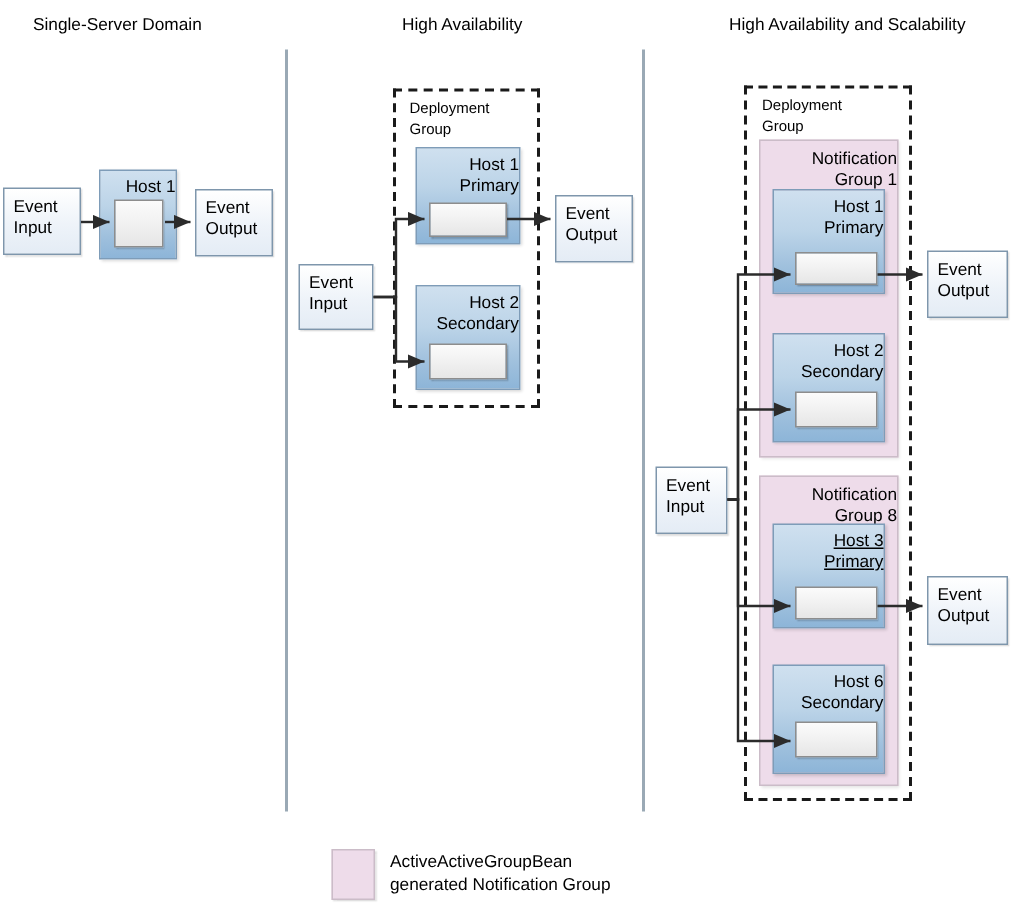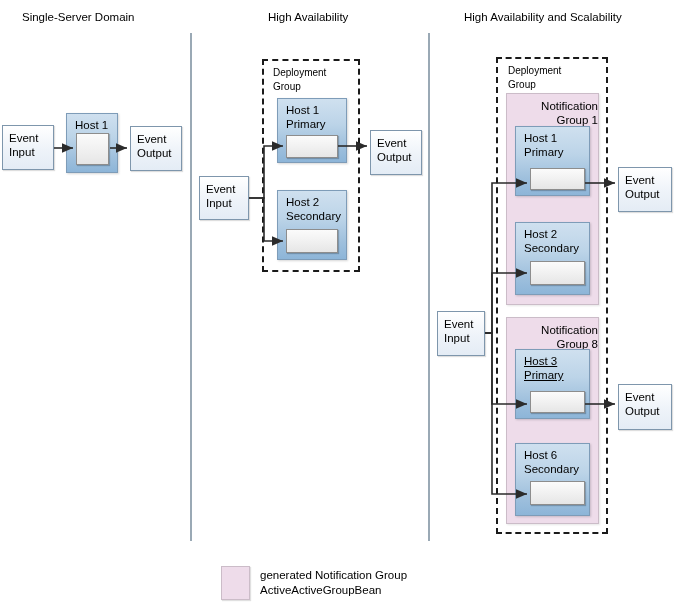--- a/index.html
+++ b/index.html
@@ -48,21 +48,21 @@
     position: absolute;
     box-sizing: border-box;
     background: linear-gradient(to bottom, #cfe0ef 0%, #bcd4e8 40%, #9fc0dd 75%, #8db5d8 100%);
     border: 1px solid #7e9cb8;
     box-shadow: 1px 1px 2px rgba(0,0,0,0.16);
     font-size: 11.5px;
     line-height: 14px;
     padding: 4px 0 0 8px;
     color: #000;
   }
-  .host .hl { display: block; }
+  .host .hl { display: block; text-align: right; }
 
   
   .server {
     position: absolute;
     box-sizing: border-box;
     background: linear-gradient(to bottom, #fbfbfb 0%, #f2f2f2 45%, #e6e6e6 100%);
     border: 1px solid #8d8d8d;
     box-shadow: 1px 1px 1px rgba(0,0,0,0.22);
   }
 
@@ -116,21 +116,21 @@
     pointer-events: none;
   }
 </style>
 </head>
 <body>
 
 <div id="canvas">
 
   <div class="panel-title" style="left:22px; top:10px;">Single-Server Domain</div>
   <div class="panel-title" style="left:268px; top:10px;">High Availability</div>
-  <div class="panel-title" style="left:464px; top:10px;">High Availability and Scalability</div>
+  <div class="panel-title" style="left:486px; top:10px;">High Availability and Scalability</div>
 
   <div class="vsep" style="left:190px; top:33px; height:508px;"></div>
   <div class="vsep" style="left:428px; top:33px; height:508px;"></div>
 
   <div class="evbox" style="left:2px; top:125px; width:52px; height:45px;">
     <span>Event</span>
     <span>Input</span>
   </div>
 
   <div class="host" style="left:66px; top:113px; width:52px; height:60px;">
@@ -219,22 +219,22 @@
   </div>
   <div class="server" style="left:530px; top:481px; width:55px; height:24px;"></div>
 
   <div class="evbox" style="left:618px; top:384px; width:54px; height:46px;">
     <span>Event</span>
     <span>Output</span>
   </div>
 
   <div class="legend-swatch" style="left:221px; top:566px; width:29px; height:34px;"></div>
   <div class="legend-text" style="left:260px; top:568px;">
+    <span>ActiveActiveGroupBean</span>
     <span>generated Notification Group</span>
-    <span>ActiveActiveGroupBean</span>
   </div>
 
   <svg class="wires" viewBox="0 0 680 608">
     <defs>
       <marker id="ah" markerWidth="8" markerHeight="8" refX="7" refY="3" orient="auto" markerUnits="strokeWidth">
         <path d="M0,0 L7,3 L0,6 z" fill="#2b2b2b"></path>
       </marker>
     </defs>
     <g stroke="#2b2b2b" stroke-width="1.6" fill="none">
 

